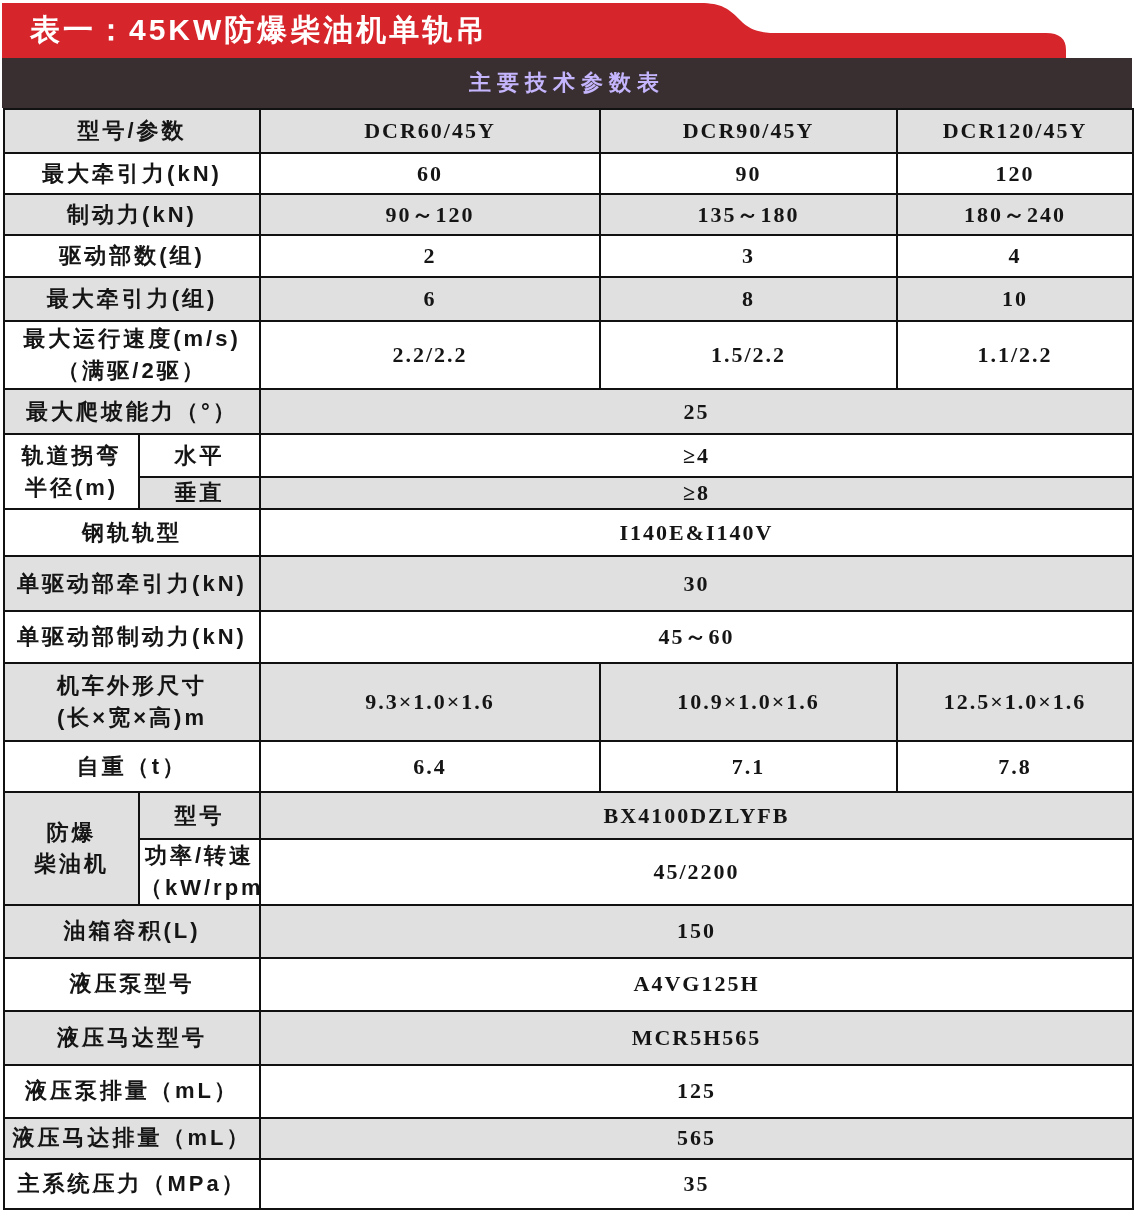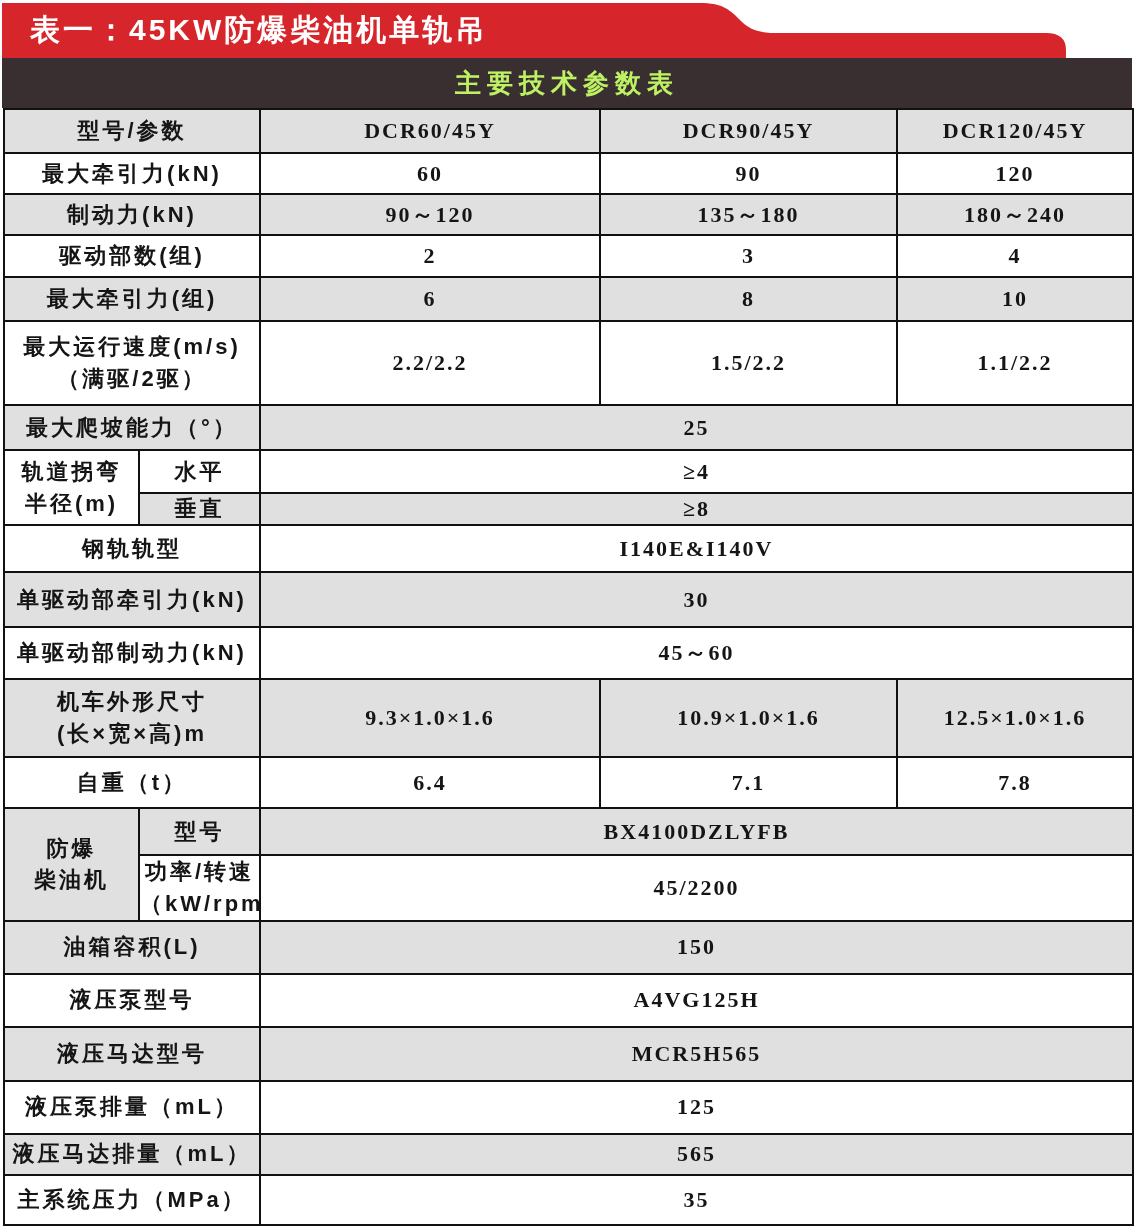--- a/index.html
+++ b/index.html
@@ -23,21 +23,21 @@
     white-space:nowrap;
   }
   
   .subheader{
     position:absolute;left:2px;top:58px;
     width:1130px;height:50px;
     background:#392f30;
     display:flex;align-items:center;justify-content:center;
   }
   .subheader-title{
-    color:#bef264;font-size:26px;font-weight:bold;
+    color:#c4b5fd;font-size:22px;font-weight:bold;
     letter-spacing:6px;
   }
   
   table.spec{
     position:absolute;left:3px;top:108px;
     width:1129px;
     table-layout:fixed;
     border-collapse:collapse;
     background:#ffffff;
   }
@@ -113,21 +113,21 @@
       <td class="val">4</td>
     </tr>
 
     <tr class="g" style="height:44px">
       <td class="lab" colspan="2">最大牵引力(组)</td>
       <td class="val">6</td>
       <td class="val">8</td>
       <td class="val">10</td>
     </tr>
 
-    <tr style="height:84px">
+    <tr style="height:68px">
       <td class="lab" colspan="2">
         <span class="l2">最大运行速度(m/s)</span>
         <span class="l2">（满驱/2驱）</span>
       </td>
       <td class="val">2.2/2.2</td>
       <td class="val">1.5/2.2</td>
       <td class="val">1.1/2.2</td>
     </tr>
 
     <tr class="g" style="height:45px">

